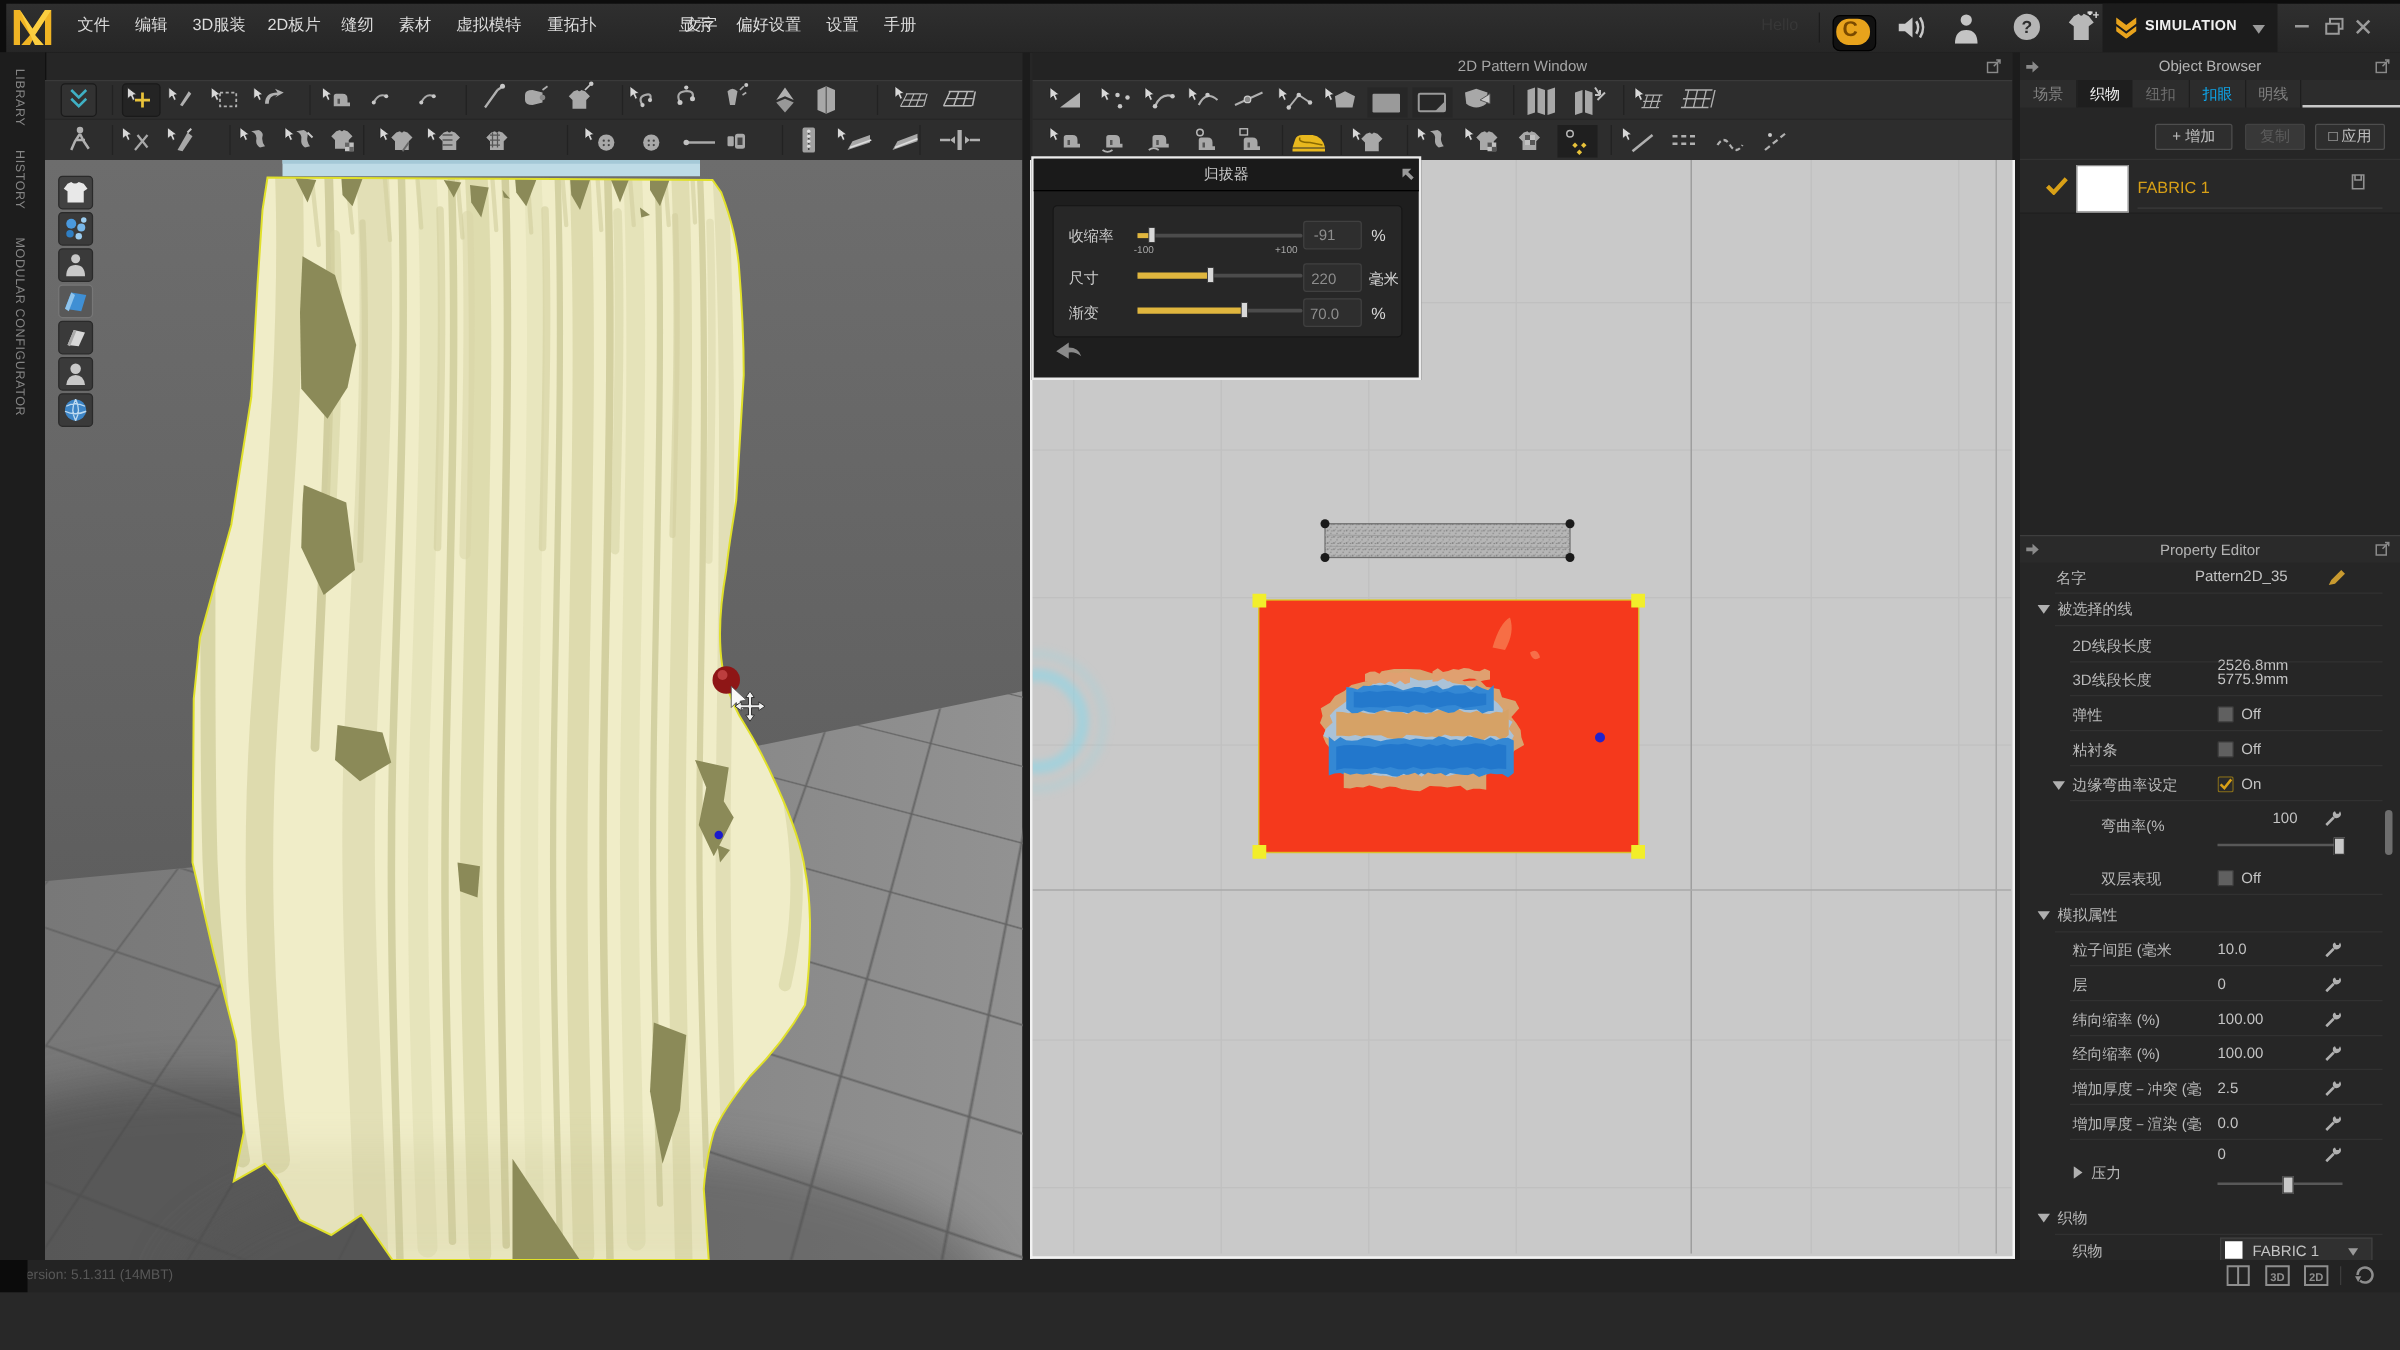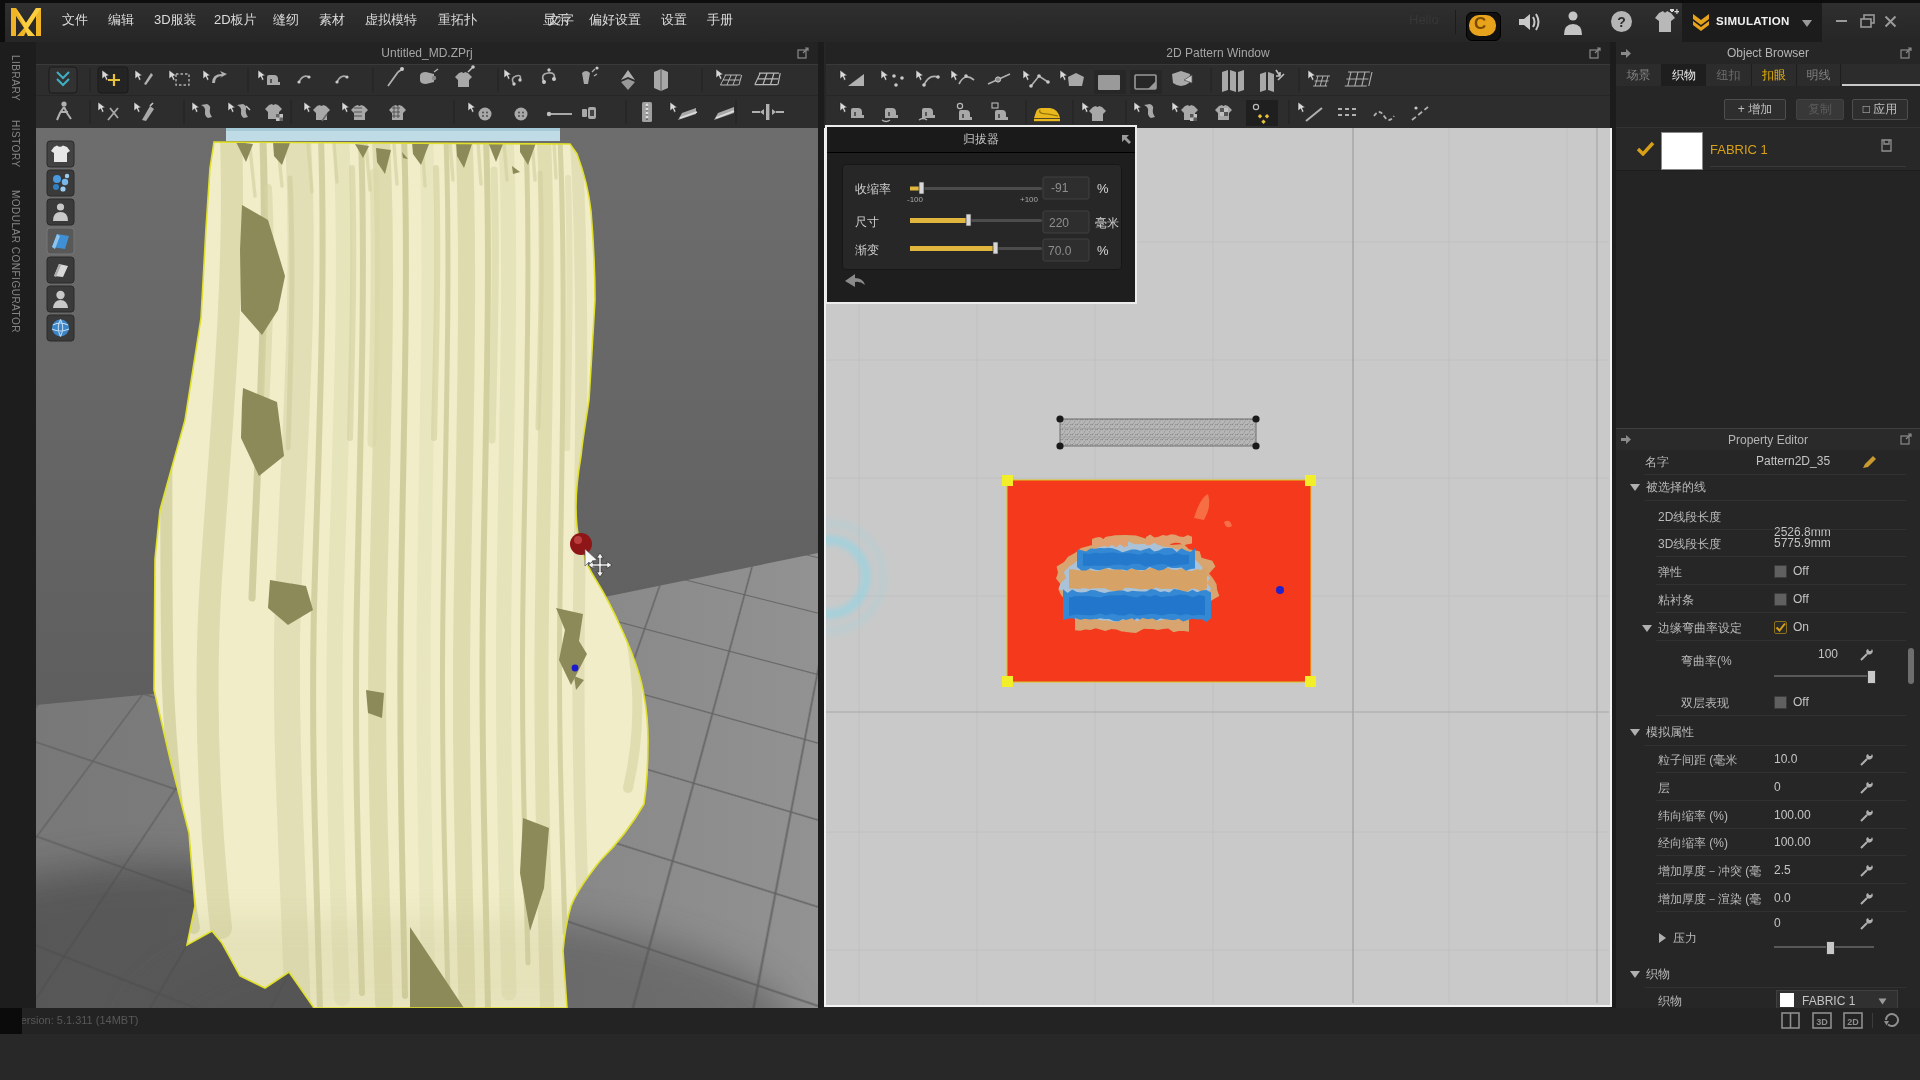--- a/index.html
+++ b/index.html
@@ -102,25 +102,20 @@
     <svg class="abs" style="left:1884px;top:15px;" width="13" height="13" viewBox="0 0 13 13">
       <path d="M1.5 1.5 L11.5 11.5 M11.5 1.5 L1.5 11.5" stroke="#9a9a9a" stroke-width="2"></path>
     </svg>
   </div>
   <div class="abs" id="leftstrip">
     <div class="vtext" style="top:13px;">LIBRARY</div>
     <div class="vtext" style="top:78px;">HISTORY</div>
     <div class="vtext" style="top:148px;">MODULAR CONFIGURATOR</div>
   </div>
 
-  <div class="abs titlebar" style="left:36px;top:42px;width:782px;">Untitled_MD.ZPrj
-  <svg style="position:absolute;right:8px;top:5px;" width="13" height="12" viewBox="0 0 13 12">
-        <rect x="1" y="3" width="8" height="8" fill="none" stroke="#8a8a8a" stroke-width="1.2"></rect>
-        <path d="M6 6 L11 1 M8 1 L11 1 L11 4" stroke="#8a8a8a" stroke-width="1.2" fill="none"></path>
-      </svg></div>
   <div class="abs titlebar" style="left:826px;top:42px;width:784px;">2D Pattern Window
   <svg style="position:absolute;right:8px;top:5px;" width="13" height="12" viewBox="0 0 13 12">
         <rect x="1" y="3" width="8" height="8" fill="none" stroke="#8a8a8a" stroke-width="1.2"></rect>
         <path d="M6 6 L11 1 M8 1 L11 1 L11 4" stroke="#8a8a8a" stroke-width="1.2" fill="none"></path>
       </svg></div>
 
   <div class="abs toolbar" id="tb3d" style="left:36px;top:64px;width:782px;height:64px;"></div>
   <div class="abs toolbar" id="tb2d" style="left:826px;top:64px;width:784px;height:64px;"></div>
   <svg class="abs" style="left:36px;top:64px;" width="782" height="64" viewBox="0 0 782 64" id="tb3dsvg">
     <rect x="0" y="0" width="782" height="64" fill="#2d2d2d"></rect>
@@ -757,21 +752,21 @@
       </svg>
     <svg class="abs" style="left:284px;top:5px;" width="13" height="12" viewBox="0 0 13 12">
         <rect x="1" y="3" width="8" height="8" fill="none" stroke="#8a8a8a" stroke-width="1.2"></rect>
         <path d="M6 6 L11 1 M8 1 L11 1 L11 4" stroke="#8a8a8a" stroke-width="1.2" fill="none"></path>
       </svg>
 
     <div class="abs" style="left:0;top:22px;width:304px;height:22px;background:#2c2c2c;">
       <div class="abs" style="left:0;top:0;width:46px;height:22px;border-right:1px solid #1e1e1e;box-sizing:border-box;text-align:center;line-height:22px;font-size:12px;color:#828282;">场景</div>
       <div class="abs" style="left:46px;top:0;width:44px;height:22px;background:#1e1e1e;text-align:center;line-height:22px;font-size:12px;color:#f0f0f0;">织物</div>
       <div class="abs" style="left:90px;top:0;width:46px;height:22px;border-right:1px solid #1e1e1e;box-sizing:border-box;text-align:center;line-height:22px;font-size:12px;color:#6e6e6e;">纽扣</div>
-      <div class="abs" style="left:136px;top:0;width:45px;height:22px;border-right:1px solid #1e1e1e;box-sizing:border-box;text-align:center;line-height:22px;font-size:12px;color:#eab308;">扣眼</div>
+      <div class="abs" style="left:136px;top:0;width:45px;height:22px;border-right:1px solid #1e1e1e;box-sizing:border-box;text-align:center;line-height:22px;font-size:12px;color:#0ea5e9;">扣眼</div>
       <div class="abs" style="left:181px;top:0;width:44px;height:22px;border-right:1px solid #1e1e1e;box-sizing:border-box;text-align:center;line-height:22px;font-size:12px;color:#828282;">明线</div>
       <div class="abs" style="left:226px;top:20px;width:78px;height:2px;background:#c8c8c8;"></div>
     </div>
 
     <div class="abs" style="left:108px;top:57px;width:62px;height:21px;background:#2e2e2e;border:1px solid #4e4e4e;box-sizing:border-box;border-radius:2px;text-align:center;line-height:19px;font-size:12px;color:#c0c0c0;">+ 增加</div>
     <div class="abs" style="left:180px;top:57px;width:48px;height:21px;background:#383838;border:1px solid #424242;box-sizing:border-box;border-radius:2px;text-align:center;line-height:19px;font-size:12px;color:#5c5c5c;">复制</div>
     <div class="abs" style="left:236px;top:57px;width:56px;height:21px;background:#2e2e2e;border:1px solid #4e4e4e;box-sizing:border-box;border-radius:2px;text-align:center;line-height:19px;font-size:12px;color:#c0c0c0;">□ 应用</div>
 
     <div class="abs" style="left:0;top:85px;width:304px;height:44px;background:#282828;border-top:1px solid #323232;border-bottom:1px solid #1e1e1e;box-sizing:border-box;">
       <svg class="abs" style="left:20px;top:13px;" width="19" height="15" viewBox="0 0 19 15">

